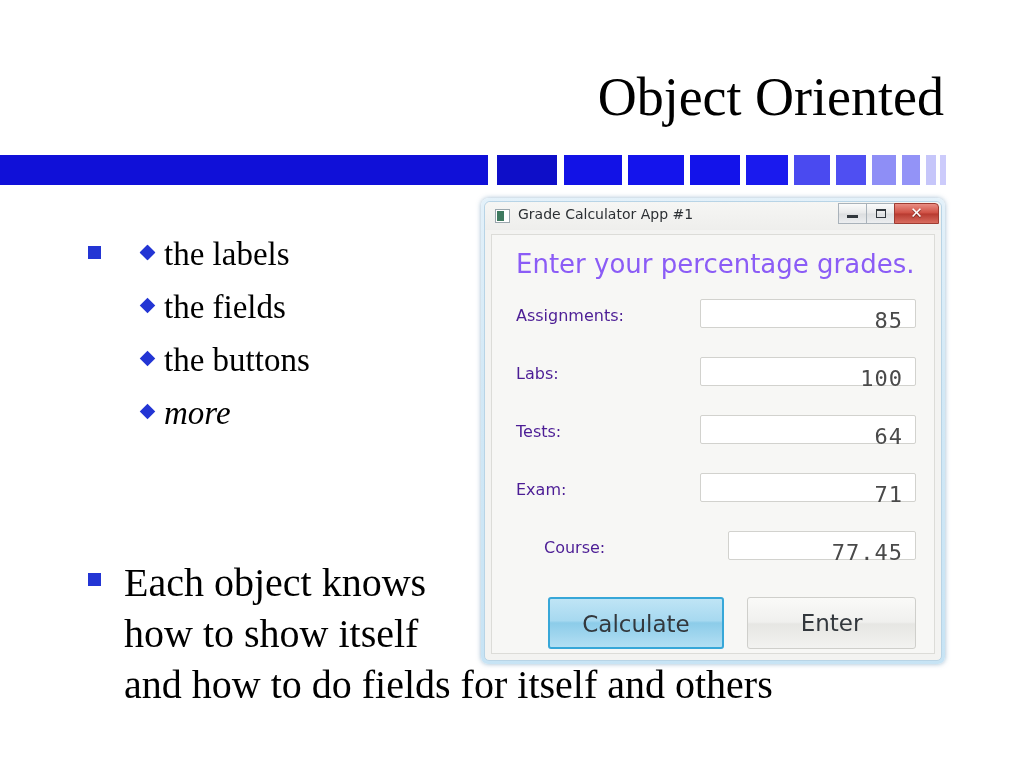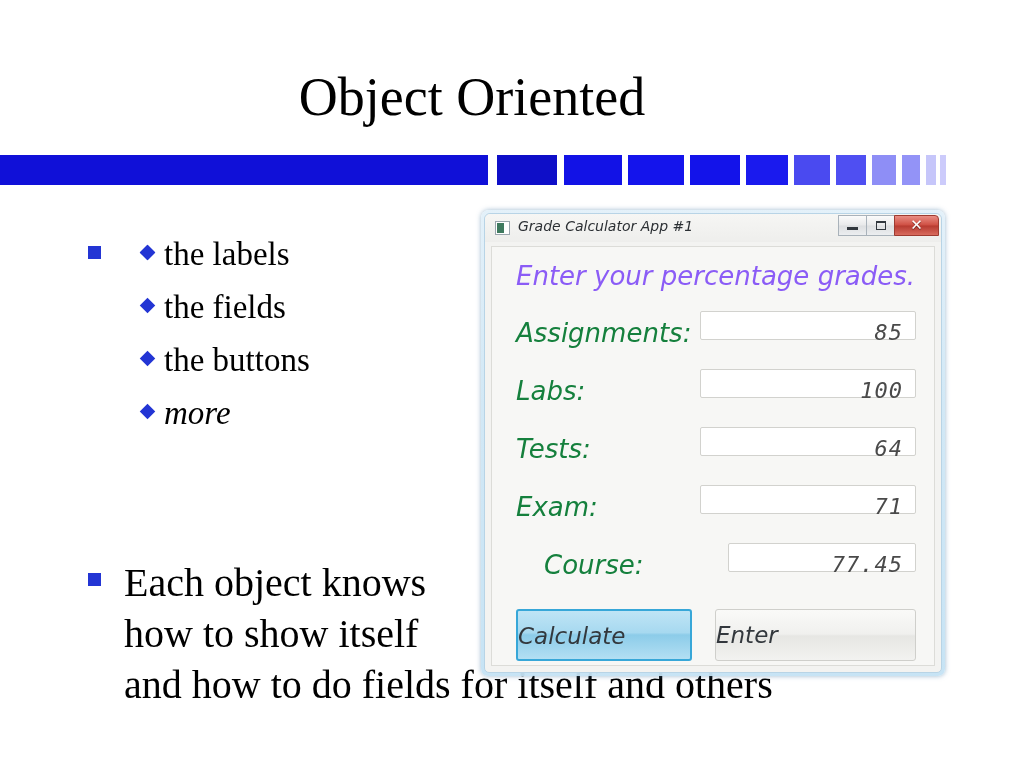--- a/index.html
+++ b/index.html
@@ -14,21 +14,21 @@
     overflow: hidden;
     font-family: "Liberation Serif", "DejaVu Serif", serif;
   }
 
   
   #slide-title {
     position: absolute;
     left: 0;
     top: 66px;
     width: 944px;
-    text-align: center;
+    text-align: right;
     font-family: "Liberation Serif", "DejaVu Serif", serif;
     font-size: 54px;
     line-height: 62px;
     color: #000000;
     letter-spacing: 0px;
     white-space: nowrap;
   }
 
   
   #deco-bar {
@@ -93,32 +93,31 @@
   }
   #block2 .lvl1 { font-size: 40px; line-height: 51px; }
   #block2 .lvl1 > .sq { top: 16px; }
   .narrow-line { display: block; max-width: 375px; }
   .wide-line  { display: block; }
 
   
   #app-window {
     position: absolute;
     left: 481px;
-    top: 210px;
+    top: 198px;
     width: 464px;
     height: 466px;
     border-radius: 8px 8px 7px 7px;
     background: linear-gradient(to bottom,
         rgba(226,240,249,0.95) 0%,
         rgba(208,231,245,0.95) 40%,
         rgba(196,226,244,0.95) 100%);
     box-shadow: 0 0 5px rgba(80,130,170,0.55);
     padding: 3px;
     box-sizing: border-box;
-    font-style: italic;
   }
   #window-inner {
     position: relative;
     width: 100%;
     height: 100%;
     border: 1px solid #b8d4e6;
     border-radius: 6px 6px 5px 5px;
     background: #f3f3f1;
     box-sizing: border-box;
     overflow: hidden;
@@ -230,22 +229,22 @@
     position: absolute;
     left: 24px;
     right: 18px;
     height: 44px;
   }
   .row-label {
     position: absolute;
     left: 0;
     top: 7px;
     font-family: "DejaVu Sans", "Liberation Sans", sans-serif;
-    font-size: 26px;
-    color: #15803d;
+    font-size: 16px;
+    color: #4c1d95;
     white-space: nowrap;
   }
   .row-field {
     position: absolute;
     left: 184px;
     right: 0;
     top: 0;
     height: 29px;
     background: #ffffff;
     border: 1px solid #d2d2ce;
@@ -271,22 +270,23 @@
   }
   .app-btn {
     position: absolute;
     top: 0;
     height: 52px;
     border-radius: 3px;
     box-sizing: border-box;
     font-family: "DejaVu Sans", "Liberation Sans", sans-serif;
     font-size: 23px;
     color: #33383d;
-    text-align: left;
+    text-align: center;
     line-height: 50px;
+    margin-left: 32px;
   }
   #btn-calculate {
     left: 0;
     width: 176px;
     background: linear-gradient(to bottom, #bfe4f5 0%, #a7d9f0 45%, #8ccce9 50%, #b3dff3 100%);
     border: 2px solid #37a7d8;
   }
   #btn-quit {
     left: 199px;
     right: 0;

